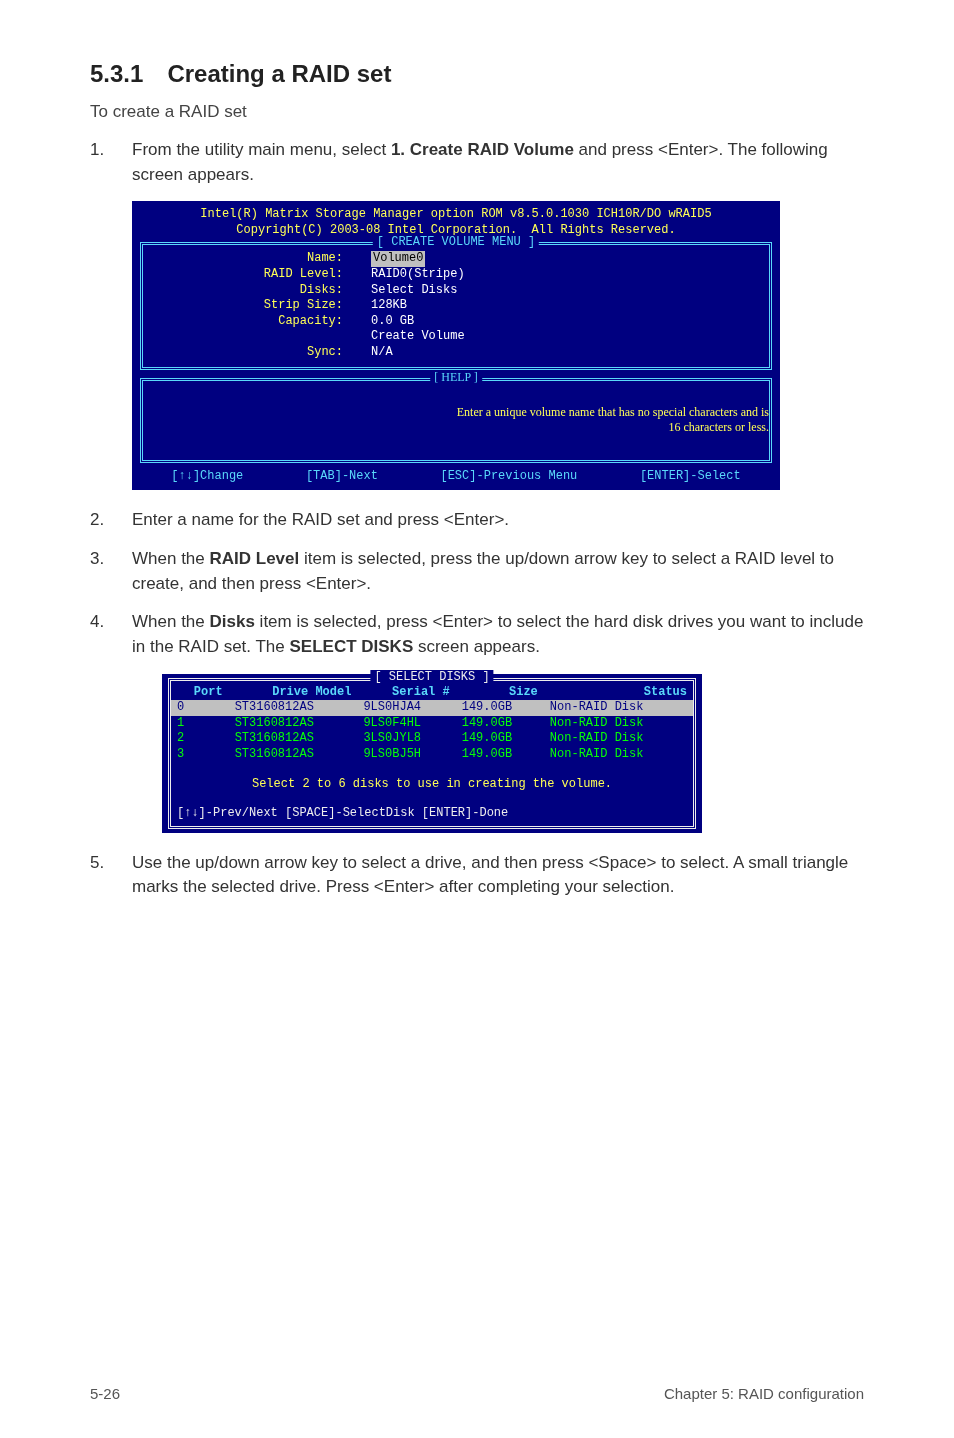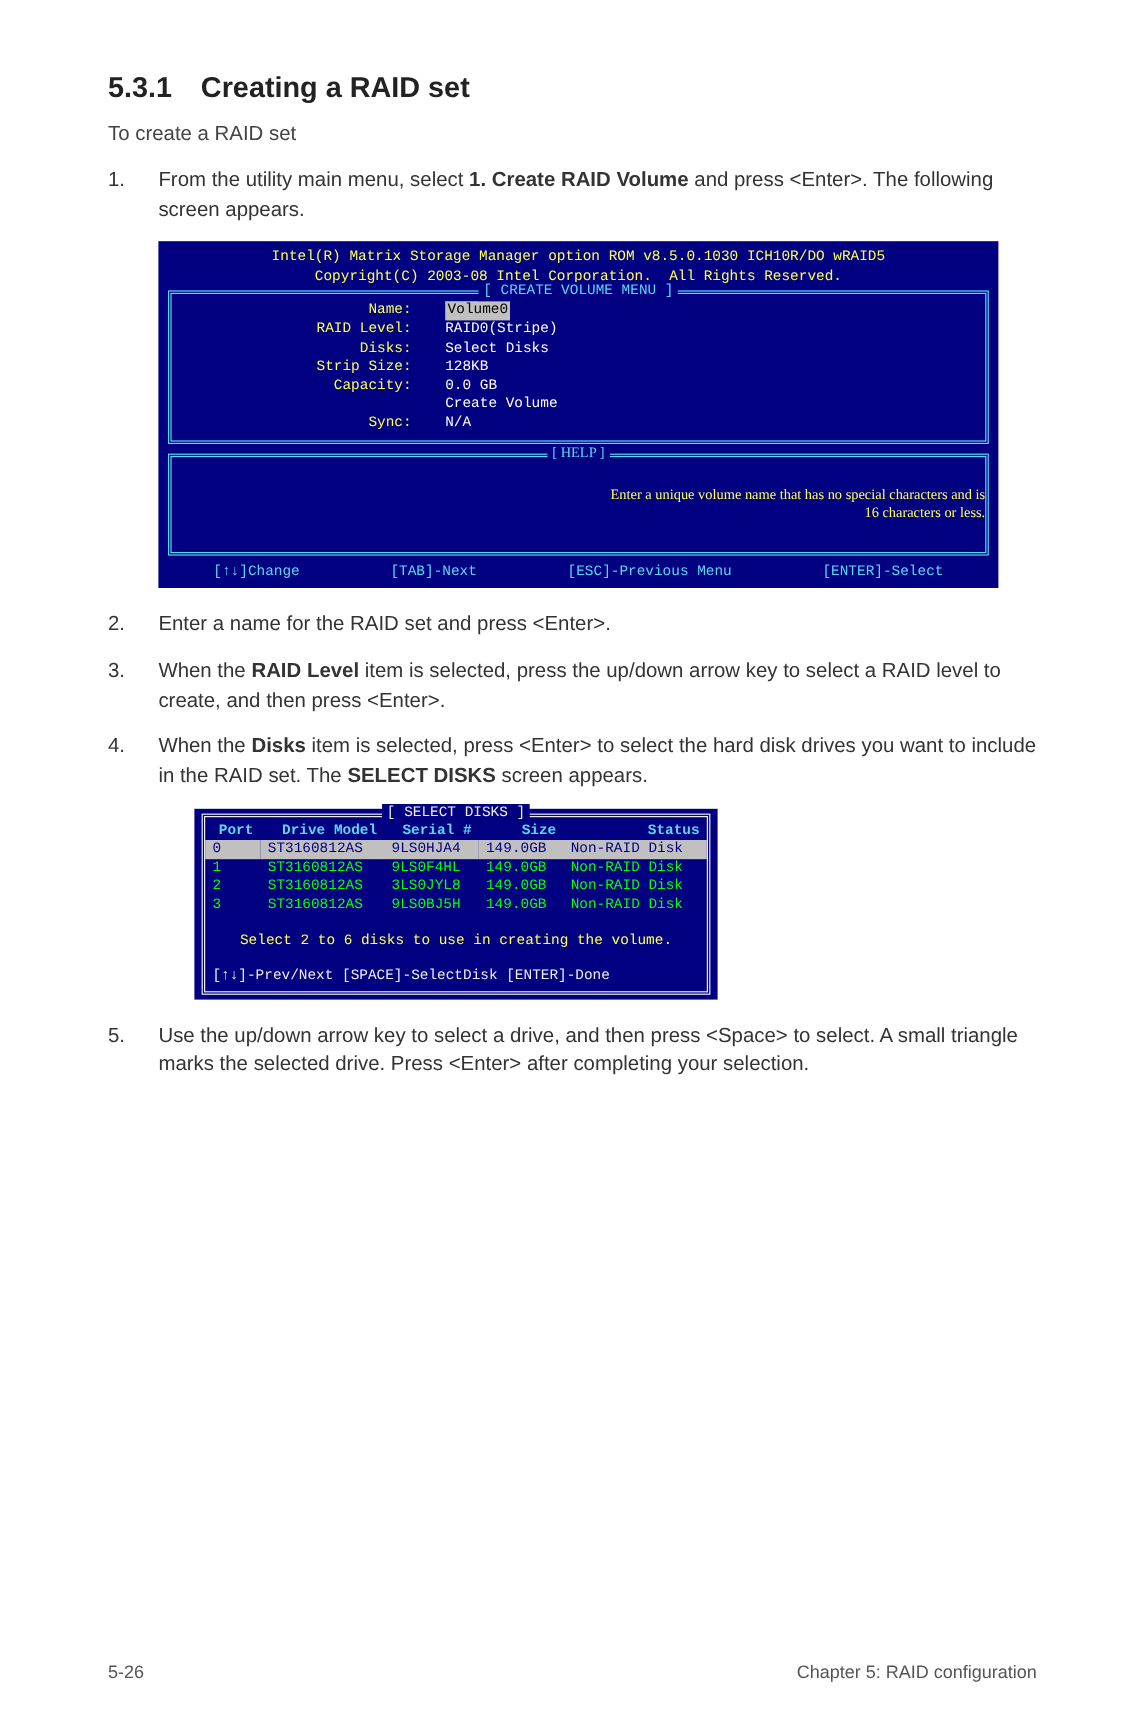--- a/index.html
+++ b/index.html
@@ -42,21 +42,21 @@
     flex: 1;
   }
   .bios-box {
     margin: 10px 0 18px 42px;
     font-family: "Courier New", monospace;
     background: #000080;
     color: #fff;
     font-size: 12px;
     line-height: 1.3;
     padding: 6px 8px;
-    width: 700px;
+    width: 648px;
   }
   .bios-header { color: #ffff55; text-align: center; white-space: pre; }
   .bios-frame {
     border: 3px double #5ad8fa;
     margin-top: 4px;
     position: relative;
   }
   .bios-frame-title {
     position: absolute;
     top: -0.85em;
@@ -75,21 +75,21 @@
   .help-text { text-align: right; color: #ffff55; white-space: pre-wrap; padding: 24px 0; }
   .bios-footer { display: flex; justify-content: space-around; color: #5ad8fa; padding-top: 6px; }
 
   .bios-box2 {
     margin: 10px 0 18px 72px;
     font-family: "Courier New", monospace;
     background: #000080;
     color: #fff;
     font-size: 12px;
     line-height: 1.3;
-    width: 436px;
+    width: 540px;
     padding: 4px 6px;
   }
   .disks-frame {
     border: 3px double #ededed;
     position: relative;
     padding: 4px 0;
   }
   .disks-title {
     position: absolute;
     top: -0.85em;

